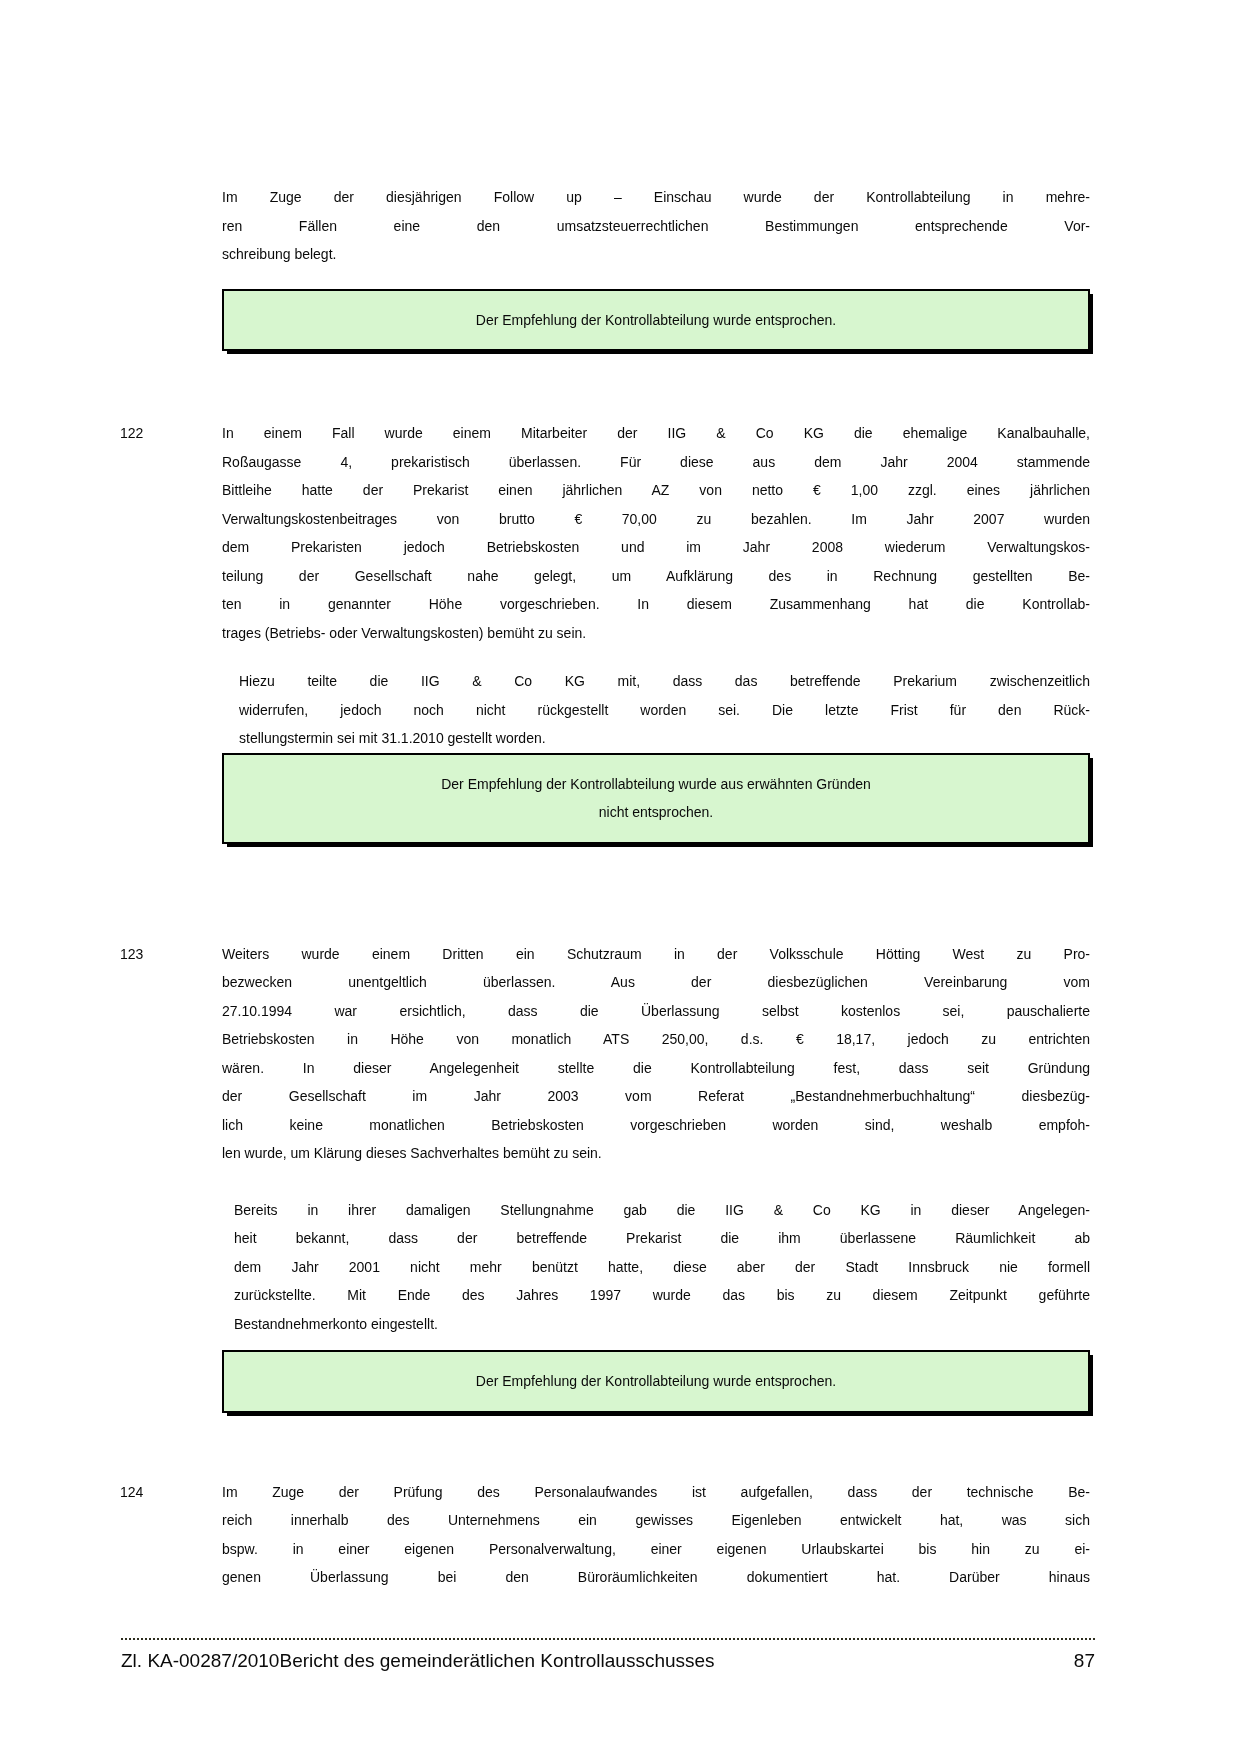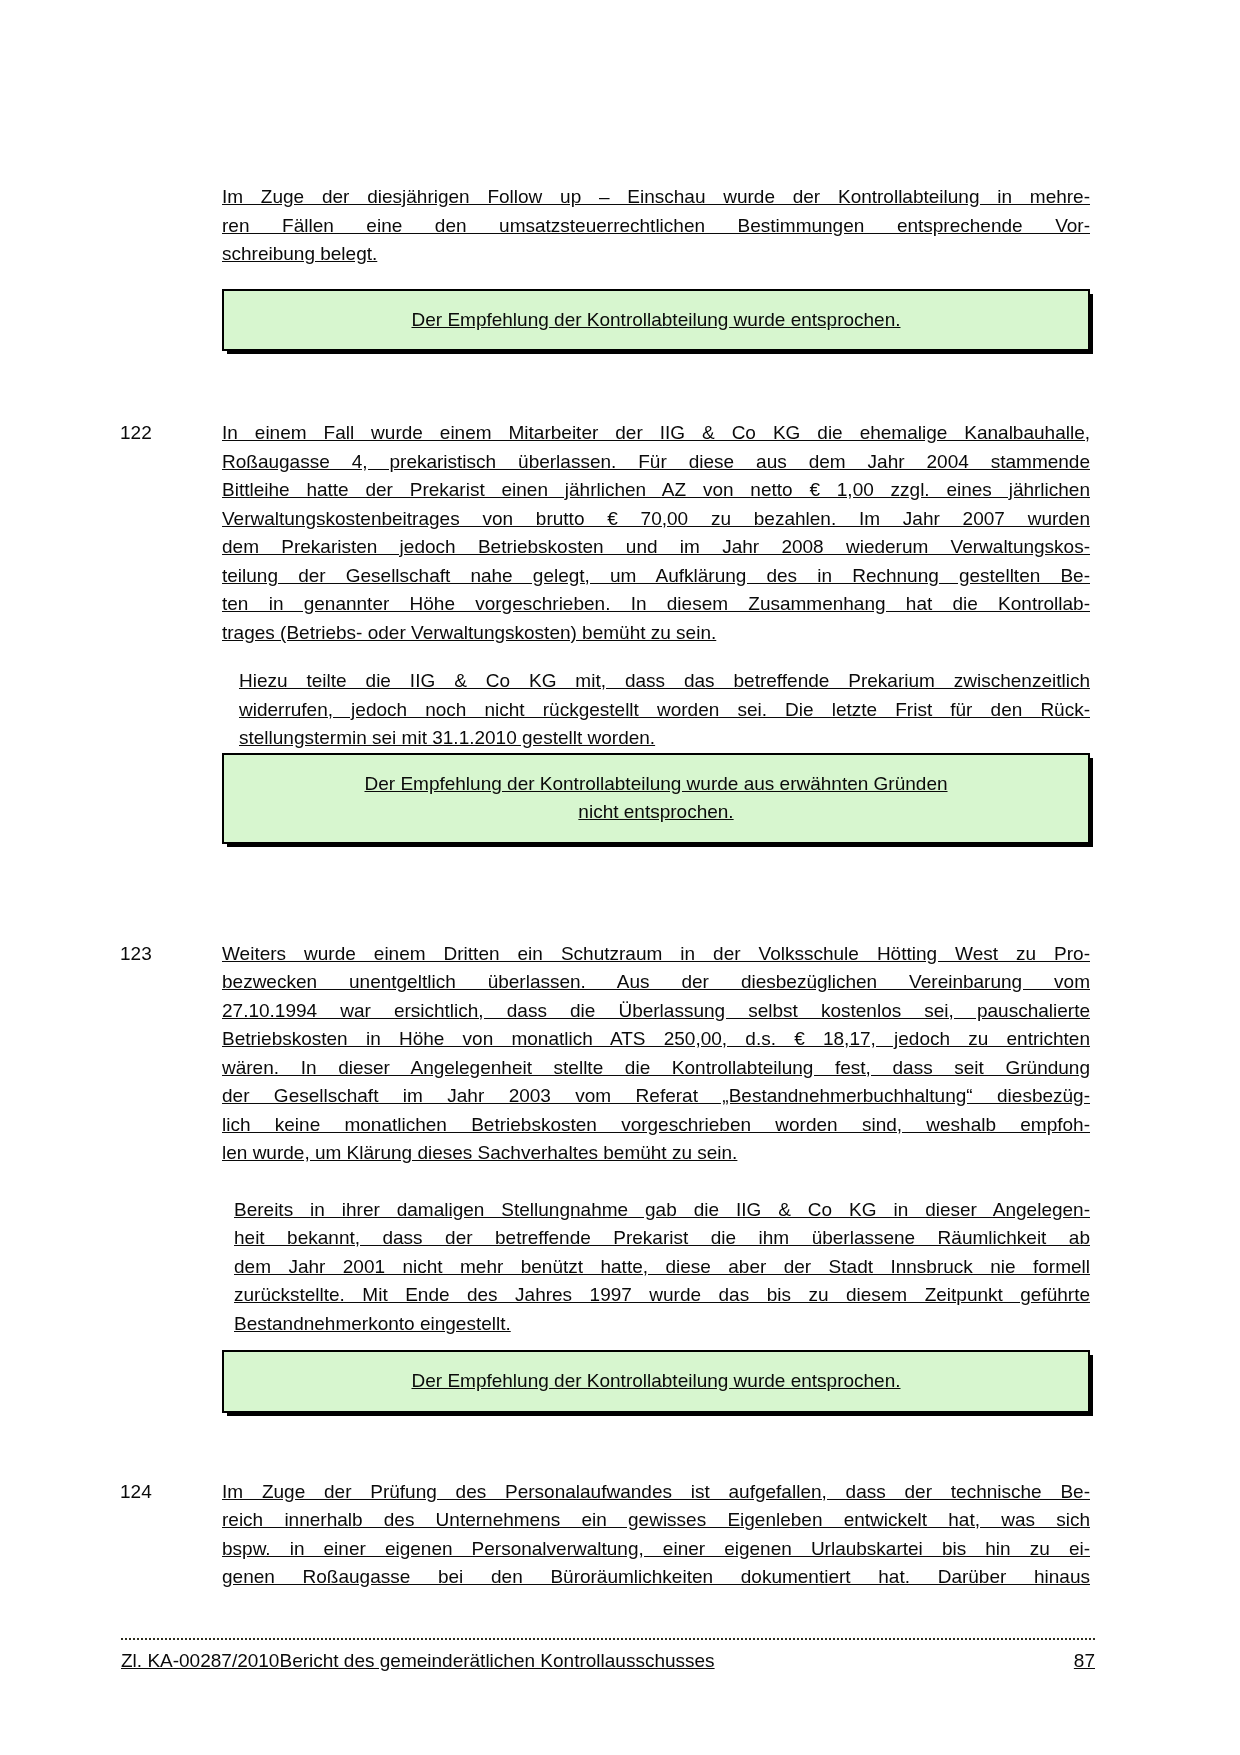--- a/index.html
+++ b/index.html
@@ -8,23 +8,22 @@
     width:1240px; height:1755px;
     background:#ffffff;
     font-family:"Liberation Sans","DejaVu Sans",sans-serif;
     color:#0a0a0a;
     overflow:hidden;
   }
   .content {
     position:absolute;
     left:222px; top:183px;
     width:868px;
-    font-size:19px;
+    font-size:14px;
     line-height:28.5px;
-    text-decoration:underline;
   }
   .para { position:relative; }
   .para-number {
     position:absolute;
     left:-102px; top:0;
     width:60px;
     text-align:left;
   }
   .line { text-align:justify; text-align-last:justify; }
   .line.last { text-align-last:left; }
@@ -50,21 +49,20 @@
     border-top:2px dotted #2e2e1f;
   }
   .footer-row {
     position:absolute;
     left:121px; top:1649px;
     width:974px;
     display:flex;
     align-items:flex-start;
     font-size:19px;
     line-height:24px;
-    text-decoration:underline;
   }
   .footer-ref   { flex:0 0 auto; }
   .footer-title { flex:1 1 auto; text-align:left; }
   .footer-page  { flex:0 0 auto; text-align:right; }
 </style>
 </head>
 <body>
 
 <div class="page">
   <div class="content">
@@ -129,21 +127,21 @@
     <div class="rec-box mt-box3">
         <div class="line">Der Empfehlung der Kontrollabteilung wurde entsprochen.</div>
       </div>
 
     <div class="para mt-p124">
       <span class="para-number">124</span>
       <div>
           <div class="line">Im Zuge der Prüfung des Personalaufwandes ist aufgefallen, dass der technische Be-</div>
           <div class="line">reich innerhalb des Unternehmens ein gewisses Eigenleben entwickelt hat, was sich</div>
           <div class="line">bspw. in einer eigenen Personalverwaltung, einer eigenen Urlaubskartei bis hin zu ei-</div>
-          <div class="line">genen Roßaugasse bei den Büroräumlichkeiten dokumentiert hat. Darüber hinaus</div>
+          <div class="line">genen Überlassung bei den Büroräumlichkeiten dokumentiert hat. Darüber hinaus</div>
         </div>
     </div>
 
   </div>
 
   <div class="footer-divider"></div>
   <div class="footer-row">
     <span class="footer-ref">Zl. KA-00287/2010</span>
     <span class="footer-title">Bericht des gemeinderätlichen Kontrollausschusses</span>
     <span class="footer-page">87</span>

